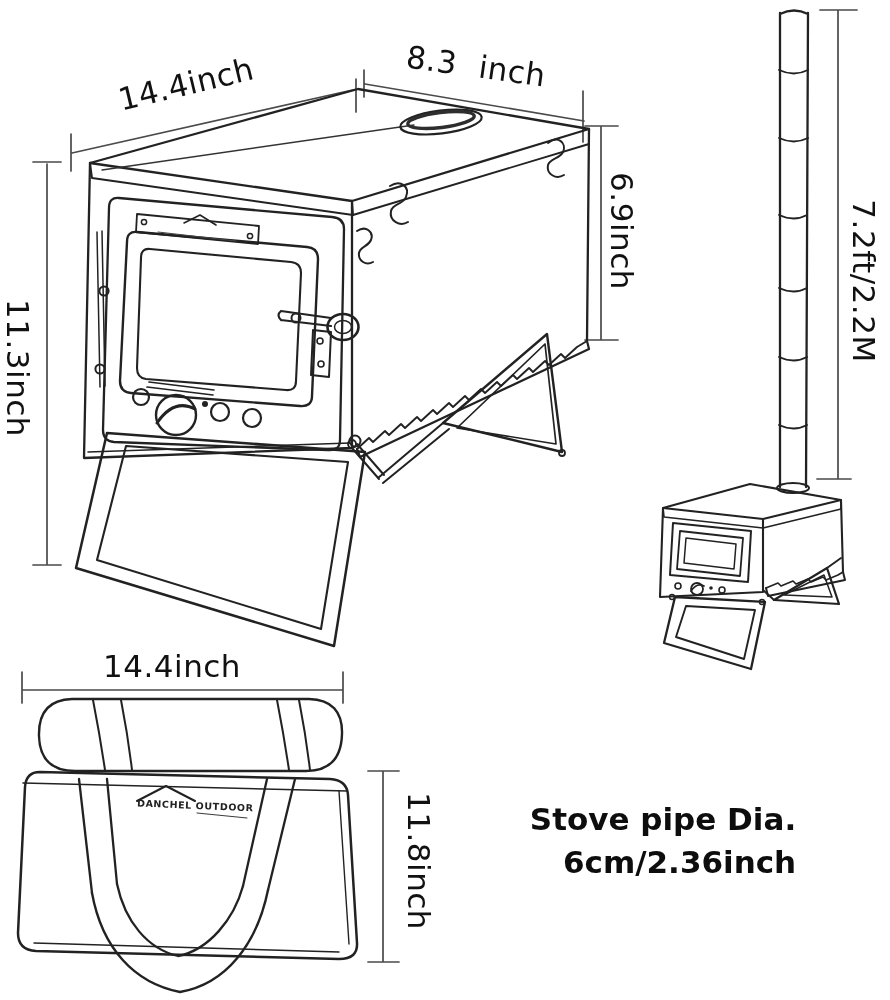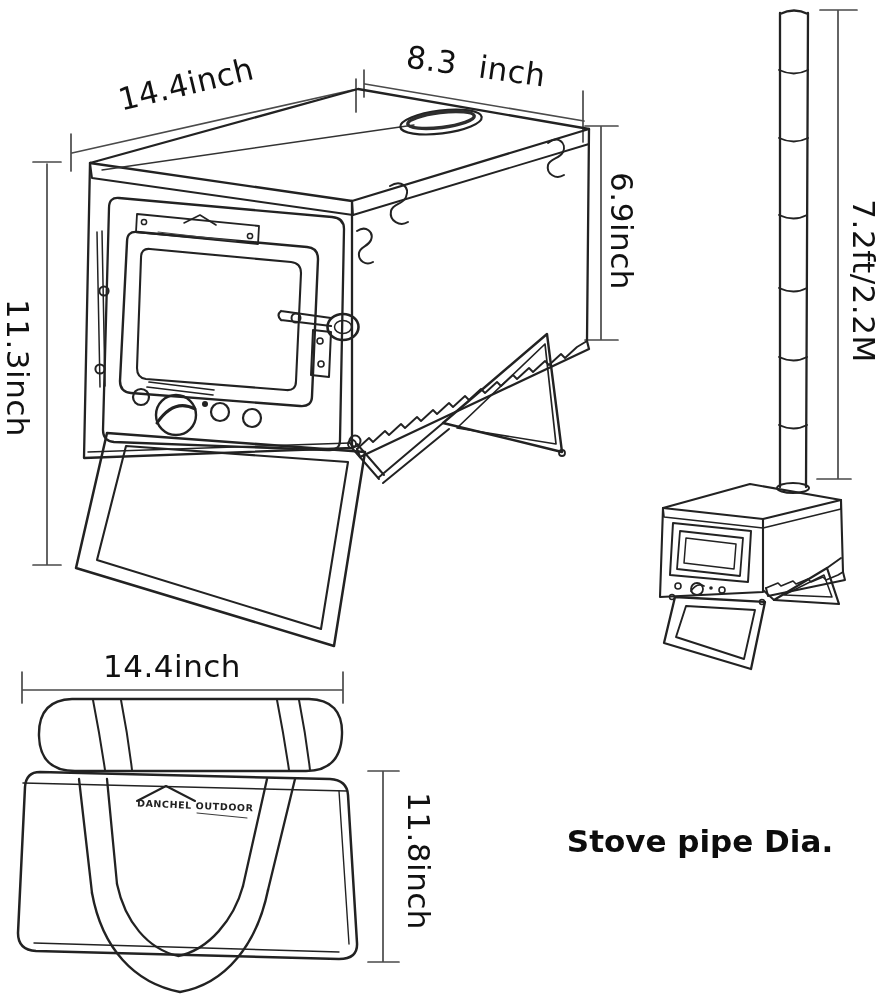--- a/index.html
+++ b/index.html
@@ -15,21 +15,21 @@
   .rot90{transform:translate(-50%,-50%) rotate(90deg);}
   .lbl-top-width{left:186px;top:84px;transform:translate(-50%,-50%) rotate(-13.5deg);}
   .lbl-top-depth{left:476px;top:66px;transform:translate(-50%,-50%) rotate(8deg);word-spacing:12px;}
   .lbl-side-height{left:622px;top:231px;}
   .lbl-total-height{left:18px;top:368px;}
   .lbl-pipe-height{left:864px;top:281px;}
   .lbl-bag-width{left:172px;top:666px;}
   .lbl-bag-height{left:419px;top:861px;}
   .note{
     position:absolute;left:663px;top:841px;transform:translate(-50%,-50%);
-    text-align:right;color:#0d0d0d;font-size:31px;font-weight:700;line-height:43px;white-space:nowrap;margin-left:37px;
+    text-align:right;color:#0d0d0d;font-size:31px;font-weight:700;line-height:43px;white-space:nowrap;
   }
   .bag-logo-text{
     position:absolute;left:137px;top:800px;width:120px;color:#222;
     font-size:9.5px;font-weight:700;letter-spacing:0.6px;transform:rotate(2.5deg);white-space:nowrap;
   }
 </style>
 </head>
 <body>
 
 <div class="stage">
@@ -161,15 +161,16 @@
   <div class="dim-label rot90 lbl-side-height">6.9inch</div>
   <div class="dim-label rot90 lbl-total-height">11.3inch</div>
   <div class="dim-label rot90 lbl-pipe-height">7.2ft/2.2M</div>
   <div class="dim-label lbl-bag-width">14.4inch</div>
   <div class="dim-label rot90 lbl-bag-height">11.8inch</div>
 
   <div class="bag-logo-text">DANCHEL OUTDOOR</div>
 
   <div class="note">
     <div>Stove pipe Dia.</div>
+    <div>6cm/2.36inch</div>
   </div>
 
 </div>
 
 </body></html>

